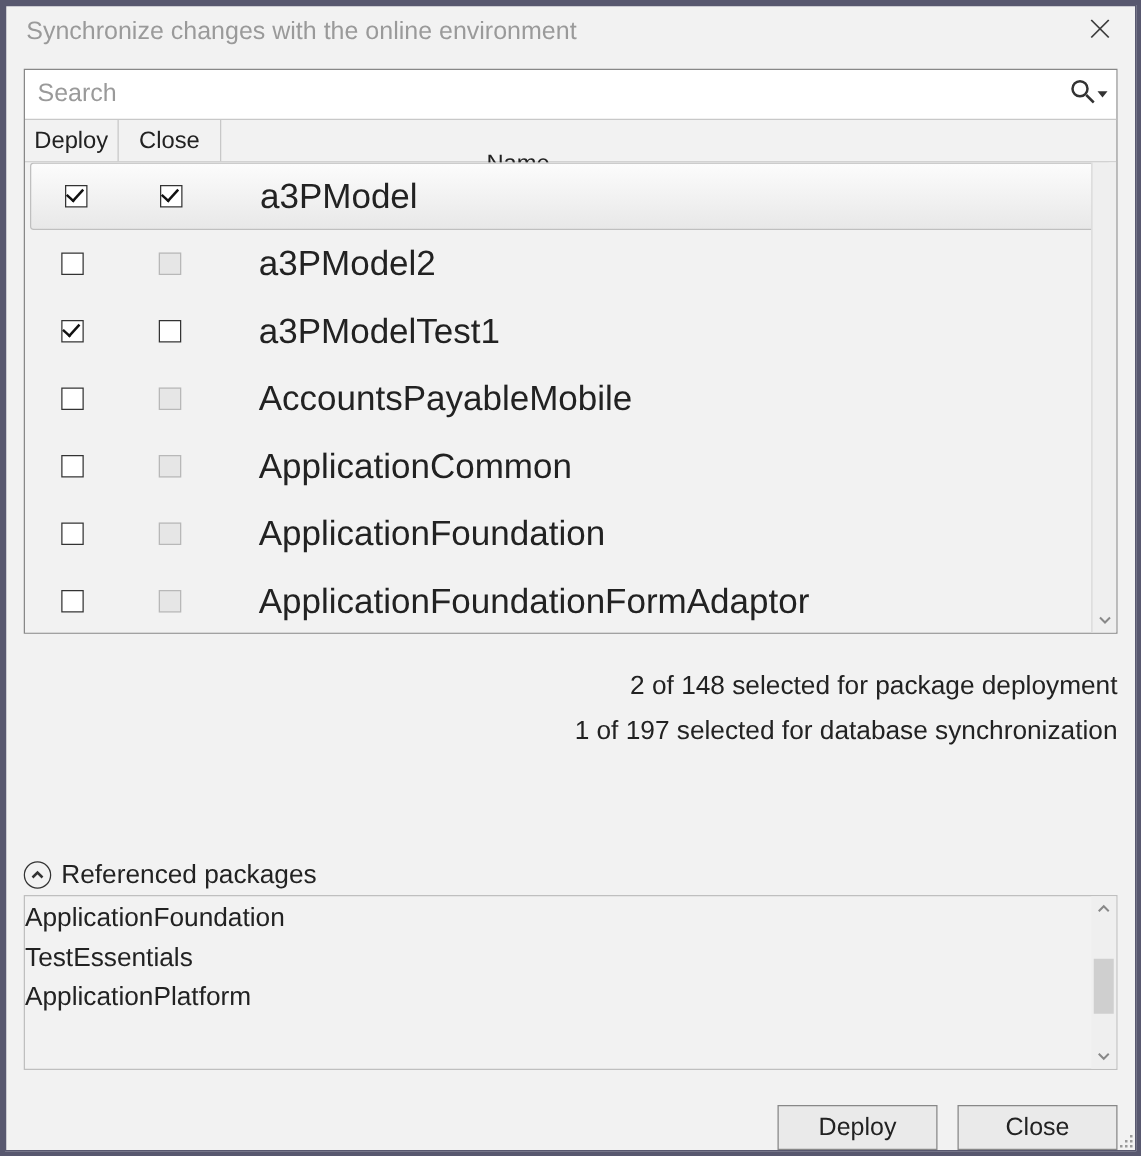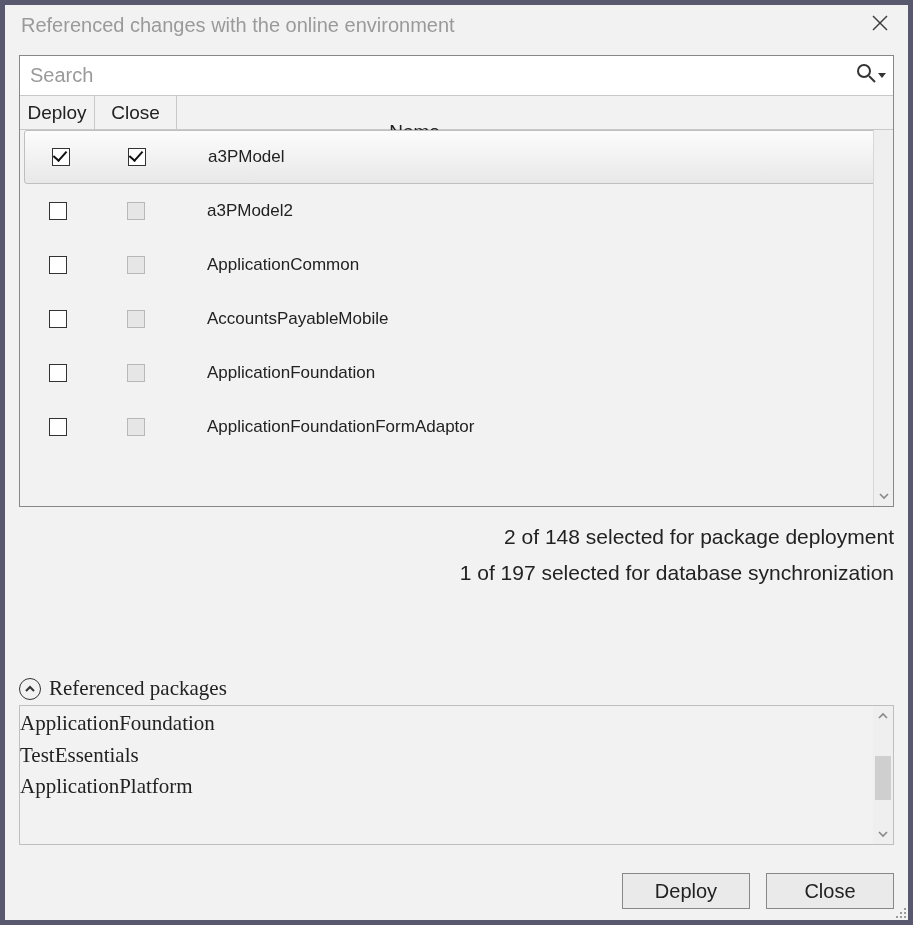--- a/index.html
+++ b/index.html
@@ -120,21 +120,21 @@
     border-radius: 3px;
     background: linear-gradient(#fcfcfc,#e8e8e8);
   }
   .cell-deploy, .cell-dbsync {
     display:flex; align-items:center; justify-content:center;
   }
   .cell-deploy { width: 75px; }
   .cell-dbsync { width: 82px; }
   .table-row.selected .cell-deploy { width: 71px; }
   .table-row.selected .cell-dbsync { width: 82px; }
-  .cell-name   { flex: 1; padding-left: 30px; font-size: 17px; color: #222; }
+  .cell-name   { flex: 1; padding-left: 30px; font-size: 28px; color: #222; }
 
   
   .cb {
     width: 18px; height: 18px;
     border: 1.5px solid #333;
     background: #fff;
     display:flex; align-items:center; justify-content:center;
     position: relative;
   }
   .cb.disabled {
@@ -167,29 +167,29 @@
   .vscroll .arrow.down  { position:absolute; bottom:0; left:0; right:0; }
   .vscroll .arrow svg   { width:10px; height:10px; }
   .vscroll .arrow svg polyline { fill:none; stroke:#888; stroke-width:1.6; }
   .vscroll .thumb {
     position:absolute; left:2px; right:2px;
     background: #cfcfcf;
   }
 
   
   .status-block {
-    margin-top: 12px;
+    margin-top: 24px;
     text-align: right;
     font-size: 21px;
     color: #222;
     line-height: 1.7;
   }
 
   
-  .ref-section { margin-top: 86px; font-family: Liberation Serif, serif; }
+  .ref-section { margin-top: 86px; }
   .ref-header {
     display:flex; align-items:center;
     font-size: 21px;
     margin-bottom: 4px;
   }
   .chev-circle {
     width: 22px; height: 22px;
     border: 1.6px solid #333;
     border-radius: 50%;
     display:flex; align-items:center; justify-content:center;
@@ -235,21 +235,21 @@
   .resize-grip span {
     position:absolute; width:2px; height:2px; background:#9a9a9a;
   }
 </style>
 </head>
 <body>
 
 <div class="window">
 
   <div class="titlebar">
-    <div class="title">Referenced changes with the online environment</div>
+    <div class="title">Synchronize changes with the online environment</div>
     <div class="close-btn">
       <span>
         <svg viewBox="0 0 16 16">
             <line x1="1" y1="1" x2="15" y2="15"></line>
             <line x1="15" y1="1" x2="1" y2="15"></line>
           </svg>
       </span>
     </div>
   </div>
 
@@ -294,35 +294,44 @@
                 <div class="cell-deploy">
                   <div class="cb"></div>
                 </div>
                 <div class="cell-dbsync">
                   <div class="cb disabled"></div>
                 </div>
                 <div class="cell-name">a3PModel2</div>
               </div>
               <div class="table-row">
                 <div class="cell-deploy">
+                  <div class="cb checked"></div>
+                </div>
+                <div class="cell-dbsync">
+                  <div class="cb"></div>
+                </div>
+                <div class="cell-name">a3PModelTest1</div>
+              </div>
+              <div class="table-row">
+                <div class="cell-deploy">
                   <div class="cb"></div>
                 </div>
                 <div class="cell-dbsync">
                   <div class="cb disabled"></div>
                 </div>
+                <div class="cell-name">AccountsPayableMobile</div>
+              </div>
+              <div class="table-row">
+                <div class="cell-deploy">
+                  <div class="cb"></div>
+                </div>
+                <div class="cell-dbsync">
+                  <div class="cb disabled"></div>
+                </div>
                 <div class="cell-name">ApplicationCommon</div>
-              </div>
-              <div class="table-row">
-                <div class="cell-deploy">
-                  <div class="cb"></div>
-                </div>
-                <div class="cell-dbsync">
-                  <div class="cb disabled"></div>
-                </div>
-                <div class="cell-name">AccountsPayableMobile</div>
               </div>
               <div class="table-row">
                 <div class="cell-deploy">
                   <div class="cb"></div>
                 </div>
                 <div class="cell-dbsync">
                   <div class="cb disabled"></div>
                 </div>
                 <div class="cell-name">ApplicationFoundation</div>
               </div>

